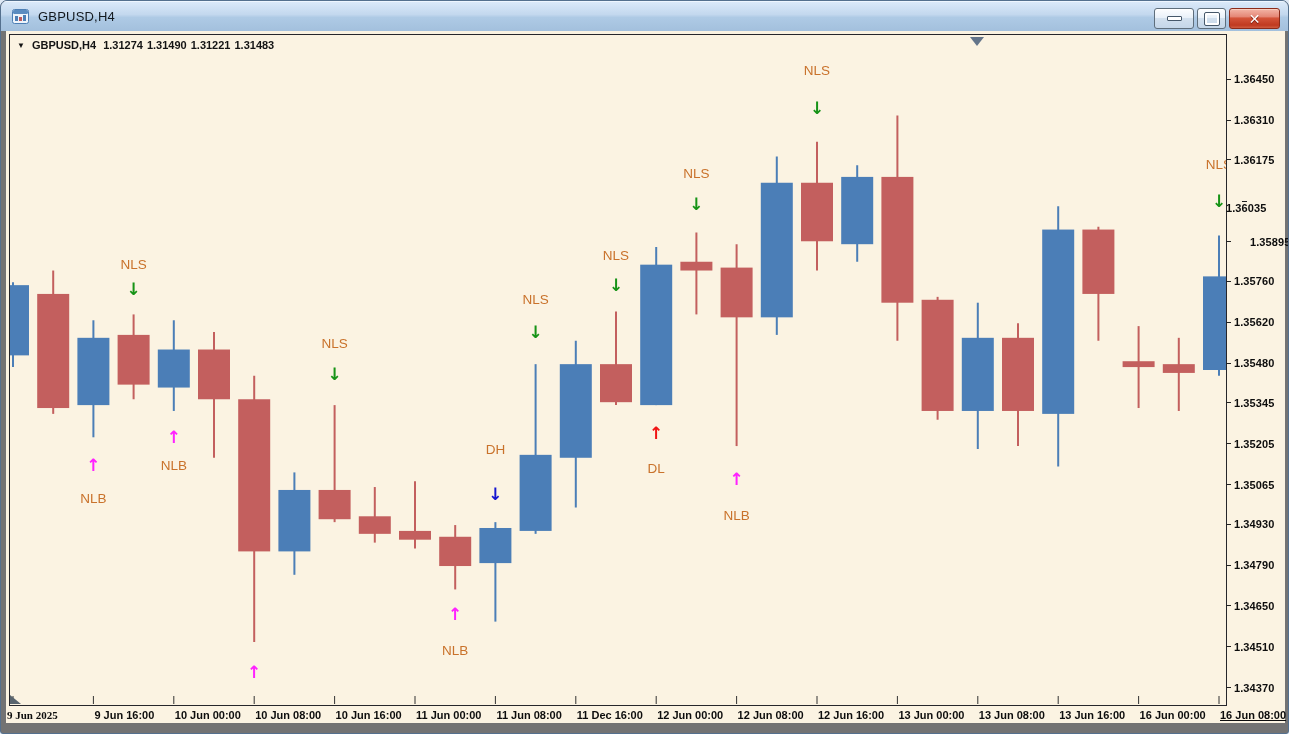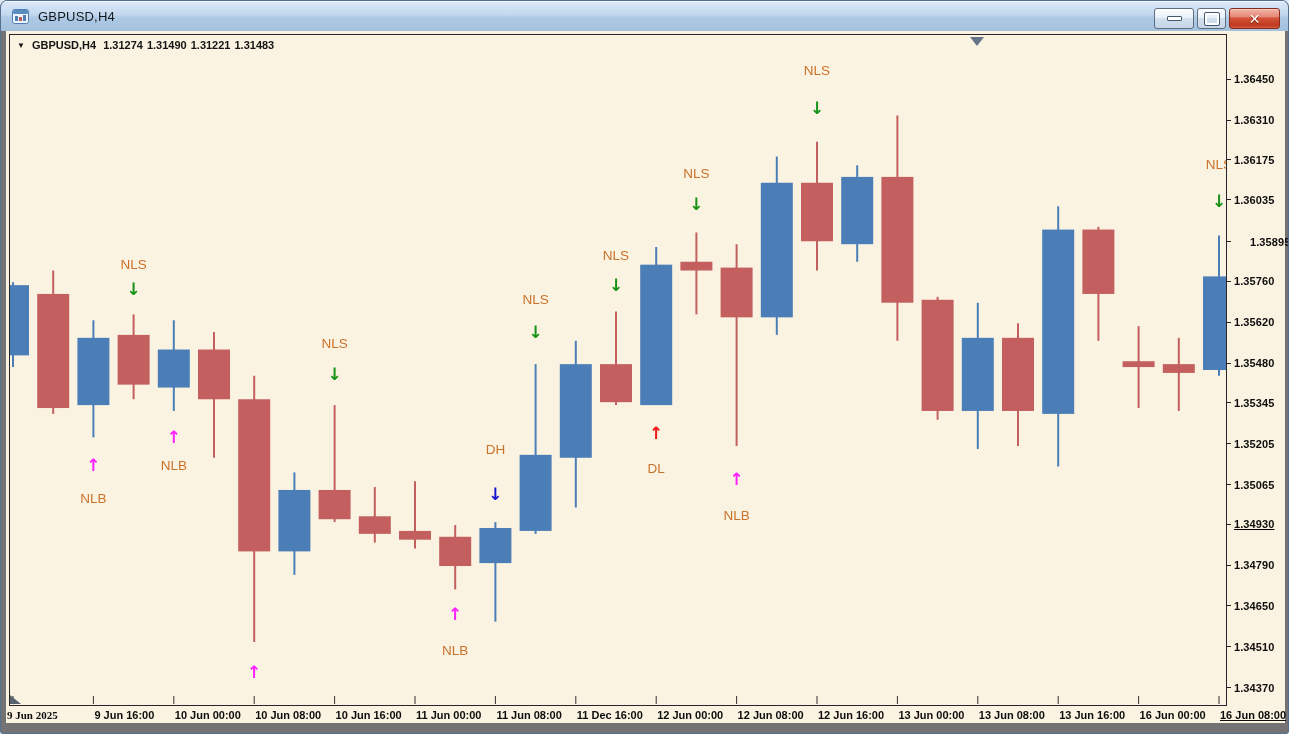--- a/index.html
+++ b/index.html
@@ -276,21 +276,21 @@
           <span class="ptxt">1.36450</span>
         </div>
         <div class="price-tick" style="top: 79.81px;">
           <span class="dash"></span>
           <span class="ptxt">1.36310</span>
         </div>
         <div class="price-tick" style="top: 119.308px;">
           <span class="dash"></span>
           <span class="ptxt">1.36175</span>
         </div>
-        <div class="price-tick" style="top: 159px;">
+        <div class="price-tick" style="top: 167px; flex-direction: column;">
           <span class="dash"></span>
           <span class="ptxt">1.36035</span>
         </div>
         <div class="price-tick" style="top: 201.229px; gap: 16px;">
           <span class="dash"></span>
           <span class="ptxt">1.35895</span>
         </div>
         <div class="price-tick" style="top: 240.727px;">
           <span class="dash"></span>
           <span class="ptxt">1.35760</span>
@@ -308,21 +308,21 @@
           <span class="ptxt">1.35345</span>
         </div>
         <div class="price-tick" style="top: 403.107px;">
           <span class="dash"></span>
           <span class="ptxt">1.35205</span>
         </div>
         <div class="price-tick" style="top: 444.068px;">
           <span class="dash"></span>
           <span class="ptxt">1.35065</span>
         </div>
-        <div class="price-tick" style="top: 483.566px; text-decoration: underline;">
+        <div class="price-tick" style="top: 483.566px;">
           <span class="dash"></span>
           <span class="ptxt">1.34930</span>
         </div>
         <div class="price-tick" style="top: 524.526px;">
           <span class="dash"></span>
           <span class="ptxt">1.34790</span>
         </div>
         <div class="price-tick" style="top: 565.487px;">
           <span class="dash"></span>
           <span class="ptxt">1.34650</span>

